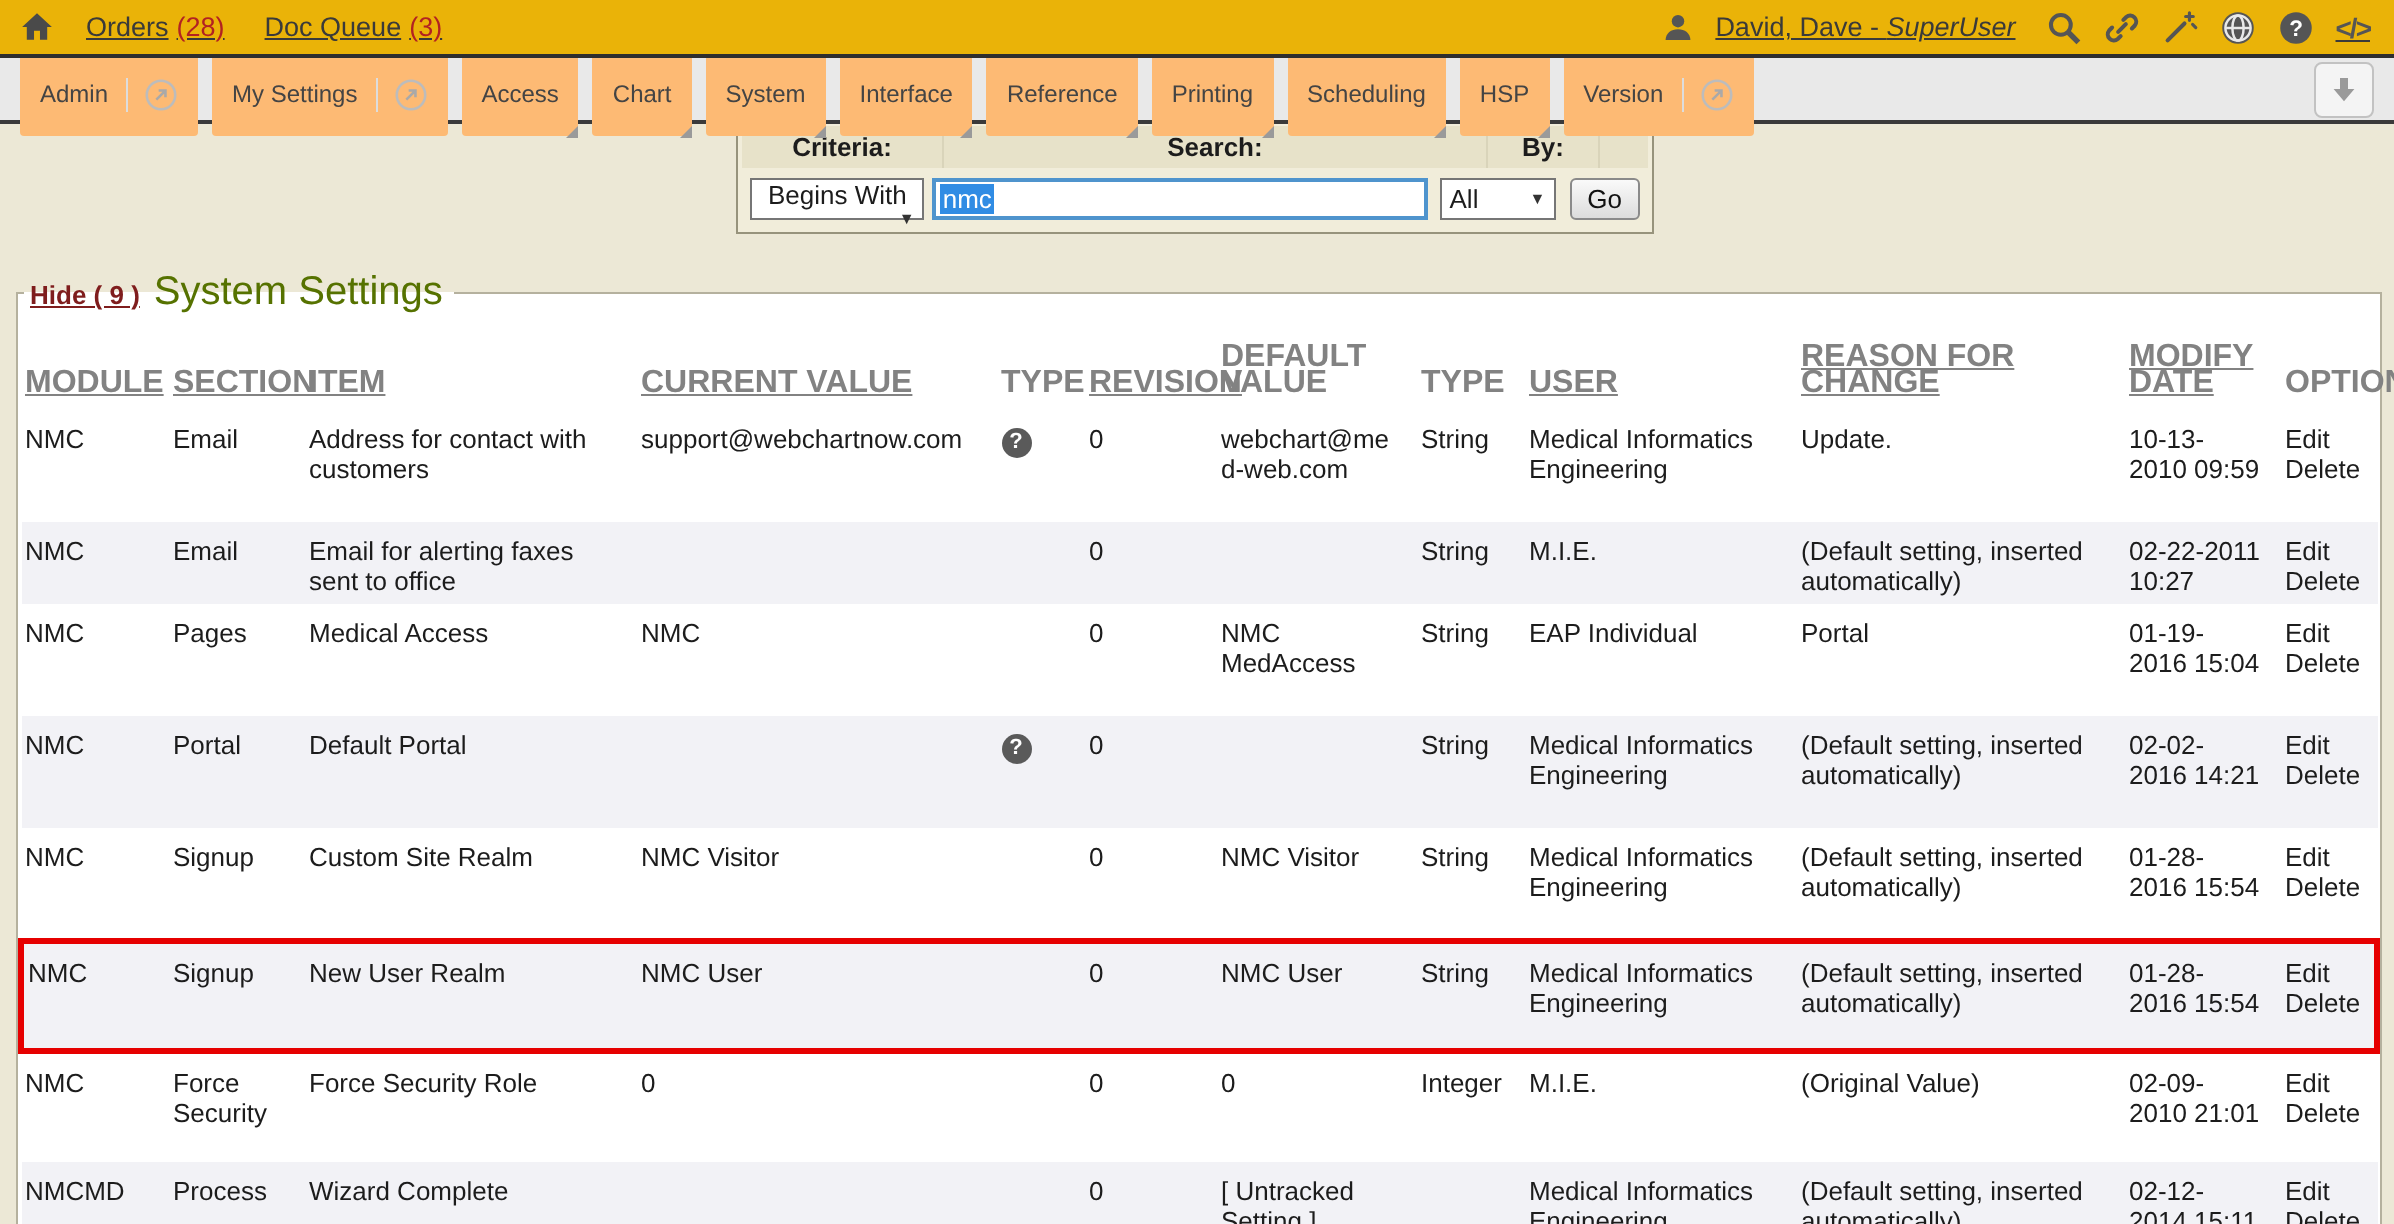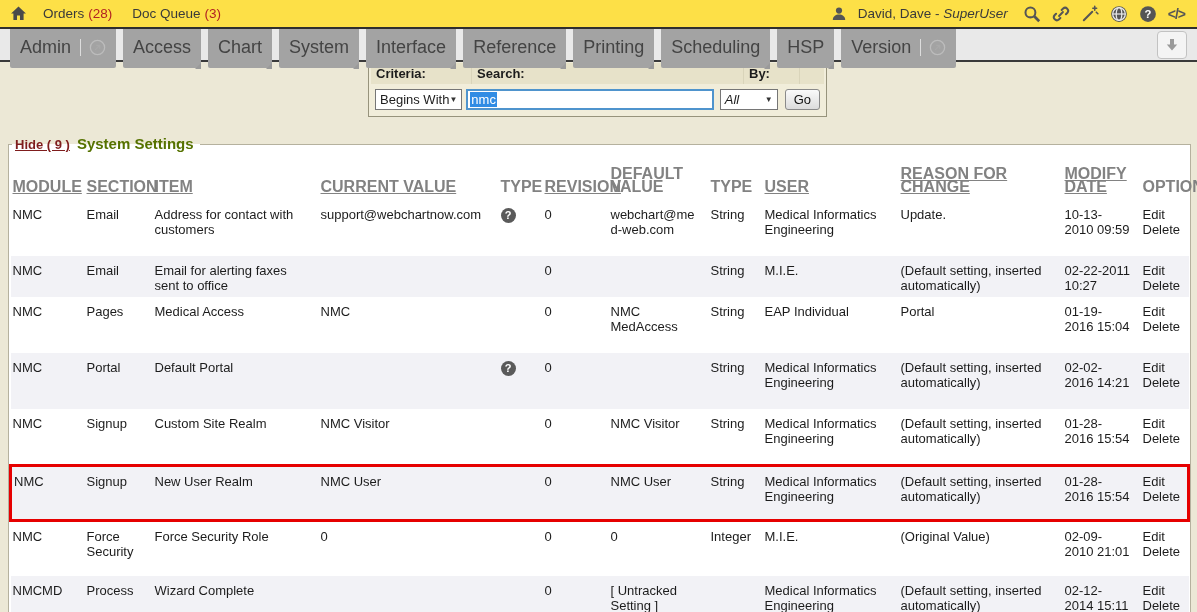--- a/index.html
+++ b/index.html
@@ -6,94 +6,94 @@
   html,body { margin:0; padding:0; }
   body {
     width:1197px; height:612px; overflow:hidden; position:relative;
     background:#ece8d6; font-family:"Liberation Sans", sans-serif; color:#1c1c1c;
   }
   a { cursor:pointer; }
 
   
   .topbar {
     position:absolute; top:0; left:0; right:0; height:29px;
-    background:#fde047; border-bottom:2px solid #2e2e2e;
-    display:flex; align-items:center; z-index:10; font-size:13.5px; color:#3a3a3a;
+    background:#eab308; border-bottom:2px solid #2e2e2e;
+    display:flex; align-items:center; z-index:10; font-size:13.5px; color:#3a3a3a;text-decoration:underline;
   }
   .topbar a { color:#3a3a3a; text-decoration:none; }
   .home-link { margin:0 16px 0 10px; display:flex; align-items:center; }
   .nav-link { margin-right:20px; }
   .count { color:#b22222; margin-left:4px; }
   .tb-right { margin-left:auto; display:flex; align-items:center; gap:11px; padding-right:12px; }
   .user-text { margin-right:4px; }
   .user-text em { font-style:italic; }
   .tb-icon { display:flex; align-items:center; }
   .code-glyph { font-weight:bold; color:#555; font-size:14px; letter-spacing:-1px; }
 
   
   .tabstrip {
     position:absolute; top:29px; left:0; right:0; height:33px;
     background:#e9e9e9; border-bottom:2px solid #3a3a3a;
     display:flex; align-items:center; padding:0 10px; z-index:5;
   }
   .tab {
-    position:relative; background:#a3a3a3; border-top:5px solid #2b9fd1;
+    position:relative; background:#fdba74; border-top:5px solid #2b9fd1;
     border-radius:4px 4px 2px 2px; height:47px; margin:0 7px 0 0;
-    display:flex; align-items:center; padding:0 10px; font-size:18px; color:#444;
+    display:flex; align-items:center; padding:0 10px; font-size:12px; color:#444;
   }
   .tab .sep { width:1px; height:17px; background:#ddd; margin-left:9px; }
   .tab svg.popout { margin-left:8px; }
   .tab .corner {
     position:absolute; right:0; bottom:-1px; width:0; height:0;
     border-left:6px solid transparent; border-bottom:6px solid #9a9a9a;
   }
   .collapse-btn {
     margin-left:auto; width:30px; height:28px; background:#f4f4f4;
     border:1px solid #c2c2c2; border-radius:4px;
     display:flex; align-items:center; justify-content:center; padding:0;
   }
 
   
   .search-panel {
     position:absolute; left:368px; top:44px; width:459px; z-index:1;
     background:#f1edda; border:1px solid #97937c; padding:0 2px 3px;
   }
   .sp-legend { color:#567200; font-weight:bold; font-size:13px; padding:2px 4px 1px; }
   .sp-head { display:flex; background:#e7e2c9; font-weight:bold; font-size:13px; }
-  .sp-head > div { padding:3px 5px; }
+  .sp-head > div { padding:3px 5px;text-align:center; }
   .sp-h1 { width:100px; }
   .sp-h2 { width:272px; border-left:1px solid #d9d4ba; }
   .sp-h3 { width:56px; border-left:1px solid #d9d4ba; }
   .sp-h4 { flex:1; border-left:1px solid #d9d4ba; }
   .sp-controls { display:flex; align-items:center; padding:5px 4px 3px; }
   .fake-select {
     background:#fff; border:1px solid #767676; height:21px; font-size:13px;
     display:flex; align-items:center; padding:0 4px;
   }
-  .fs-criteria { width:94px; margin-right:4px; }
-  .fs-by { width:62px; margin-left:6px;font-style:italic; }
+  .fs-criteria { width:94px; margin-right:4px;flex-direction:column; }
+  .fs-by { width:62px; margin-left:6px; }
   .fs-arrow { margin-left:auto; font-size:8px; color:#333; }
   .fake-input {
     width:268px; background:#fff; border:2px solid #4f94cd; height:21px;
     display:flex; align-items:center; padding:0 2px; font-size:13px;
   }
   .sel-text { background:#308ce4; color:#fff; padding:0 1px; }
   .go-btn {
     margin-left:7px; font-size:13px; padding:2px 8px; border:1px solid #8a8a8a;
     border-radius:3px; background:linear-gradient(#fafafa,#dcdcdc); color:#111;
   }
 
   
   fieldset.settings {
     position:absolute; left:8px; right:6px; top:135px; height:520px;
     border:1px solid #b5b19e; background:#fff; margin:0; padding:2px 0 0;
   }
   fieldset.settings legend { margin-left:3px; padding:0 6px 0 3px; }
   .hide-link { color:#7f1d1d; font-weight:bold; font-size:13px; text-decoration:underline; margin-right:7px; }
-  .section-title { color:#567200; font-weight:bold; font-size:15px; }
+  .section-title { color:#567200; font-weight:normal; font-size:20px; }
 
   table.settings-table {
     width:100%; border-collapse:collapse; table-layout:fixed;
     font-size:13px; color:#1c1c1c;
   }
   thead th {
     color:#828282; font-size:16px; font-weight:bold; text-align:left;
     vertical-align:bottom; padding:12px 6px 7px; line-height:13px;
   }
   thead th.sortable { text-decoration:underline; cursor:pointer; }
@@ -166,20 +166,28 @@
     <a class="tb-icon">
         <span class="code-glyph">&lt;/&gt;</span>
       </a>
   </div>
 </div>
 
 <div class="tabstrip">
   <div style="display:flex; align-items:center;">
       <div class="tab">
         <span>Admin</span>
+        <span class="sep"></span>
+        <svg class="popout" width="17" height="17" viewBox="0 0 16 16">
+          <circle cx="8" cy="8" r="6.7" fill="none" stroke="#bcbcbc" stroke-width="1.2"></circle>
+          <path d="M5.8 10.2 L10.1 5.9 M6.9 5.9 H10.1 V9.1" fill="none" stroke="#a9a9a9" stroke-width="1.2"></path>
+        </svg>
+      </div>
+      <div class="tab">
+        <span>My Settings</span>
         <span class="sep"></span>
         <svg class="popout" width="17" height="17" viewBox="0 0 16 16">
           <circle cx="8" cy="8" r="6.7" fill="none" stroke="#bcbcbc" stroke-width="1.2"></circle>
           <path d="M5.8 10.2 L10.1 5.9 M6.9 5.9 H10.1 V9.1" fill="none" stroke="#a9a9a9" stroke-width="1.2"></path>
         </svg>
       </div>
       <div class="tab">
         <span>Access</span>
         <span class="corner"></span>
       </div>

